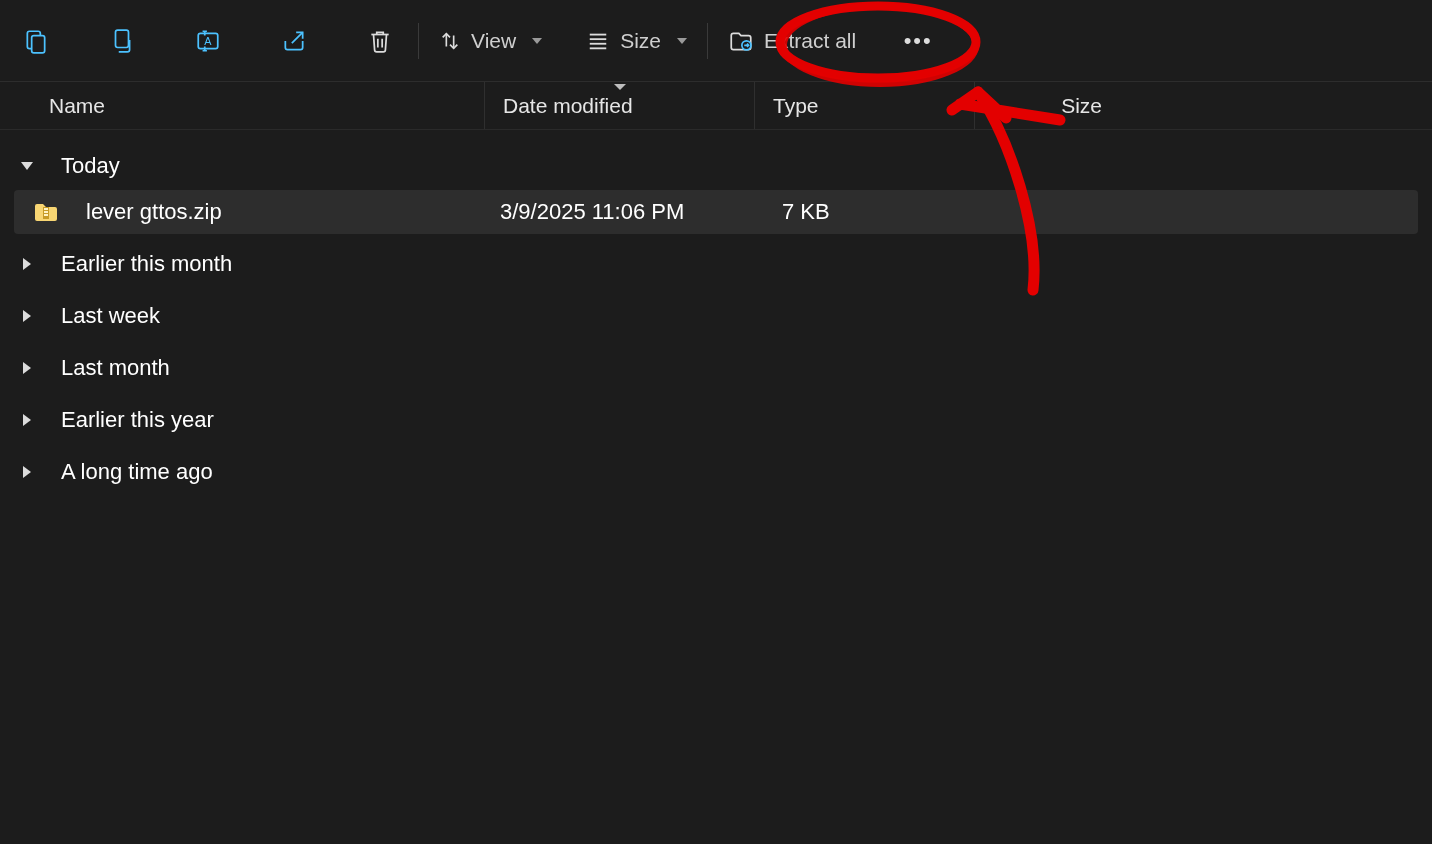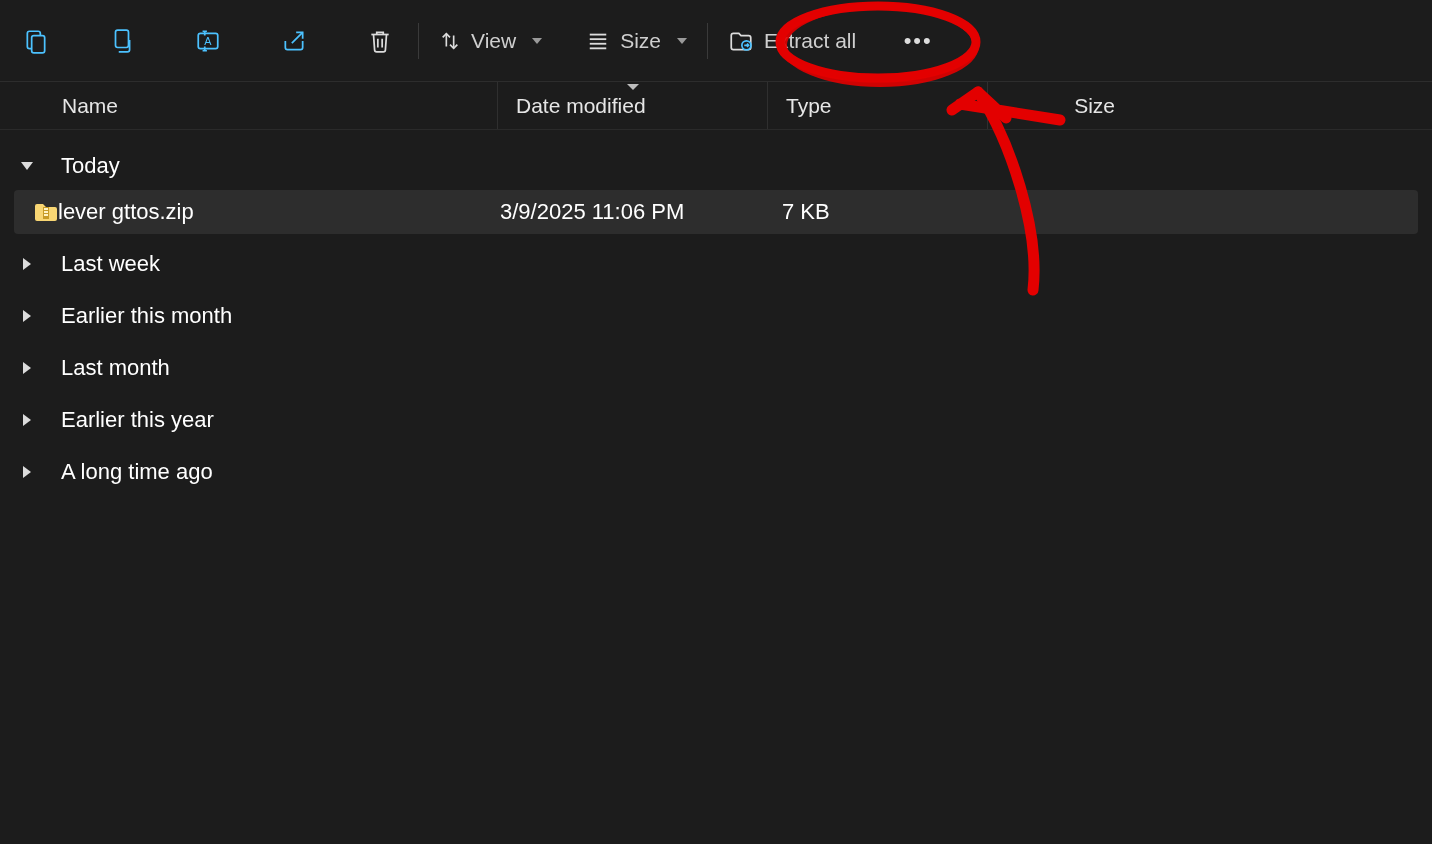--- a/index.html
+++ b/index.html
@@ -56,21 +56,21 @@
     border-top: 6px solid #9a9a9a;
     margin-left: 6px;
   }
   
   .headers {
     height: 48px;
     display: flex;
     align-items: center;
     background: #1c1c1c;
     border-bottom: 1px solid #2a2a2a;
-    padding-left: 20px;
+    padding-left: 7px;
     position: relative;
   }
   .col {
     font-size: 21px;
     color: #e6e6e6;
     padding: 0 18px;
     height: 100%;
     display: flex;
     align-items: center;
     cursor: pointer;
@@ -120,21 +120,21 @@
     border-left:6px solid transparent;border-right:6px solid transparent;border-top:8px solid #dcdcdc;}
   .caret.closed::before { content:"";display:block;width:0;height:0;
     border-top:6px solid transparent;border-bottom:6px solid transparent;border-left:8px solid #dcdcdc;}
   .file-row {
     background: #2d2d2d;
     padding-left: 20px;
     gap: 12px;
     margin-top: 2px;
   }
   .file-icon { width: 24px; height: 20px; }
-  .cell-name { width: 454px; display:flex; align-items:center; gap:0;}
+  .cell-name { width: 454px; display:flex; align-items:center; gap:28px;}
   .cell-date { width: 270px; }
   .cell-type { width: 220px; white-space: nowrap; overflow:hidden; text-overflow:ellipsis;}
   .cell-size { width: 125px; text-align: left; }
   
   .annot {
     position: absolute;
     top: 0; left: 0;
     pointer-events: none;
   }
 </style>
@@ -278,26 +278,26 @@
           </svg>
         </span>
         <span>lever gttos.zip</span>
       </div>
       <div class="cell-date">3/9/2025 11:06 PM</div>
       <div class="cell-size">7 KB</div>
     </div>
 
     <div class="group-row">
       <span class="caret closed"></span>
+      <span>Earlier this month</span>
+    </div>
+
+    <div class="group-row">
+      <span class="caret closed"></span>
       <span>Last week</span>
-    </div>
-
-    <div class="group-row">
-      <span class="caret closed"></span>
-      <span>Earlier this month</span>
     </div>
 
     <div class="group-row">
       <span class="caret closed"></span>
       <span>Last month</span>
     </div>
 
     <div class="group-row">
       <span class="caret closed"></span>
       <span>Earlier this year</span>

